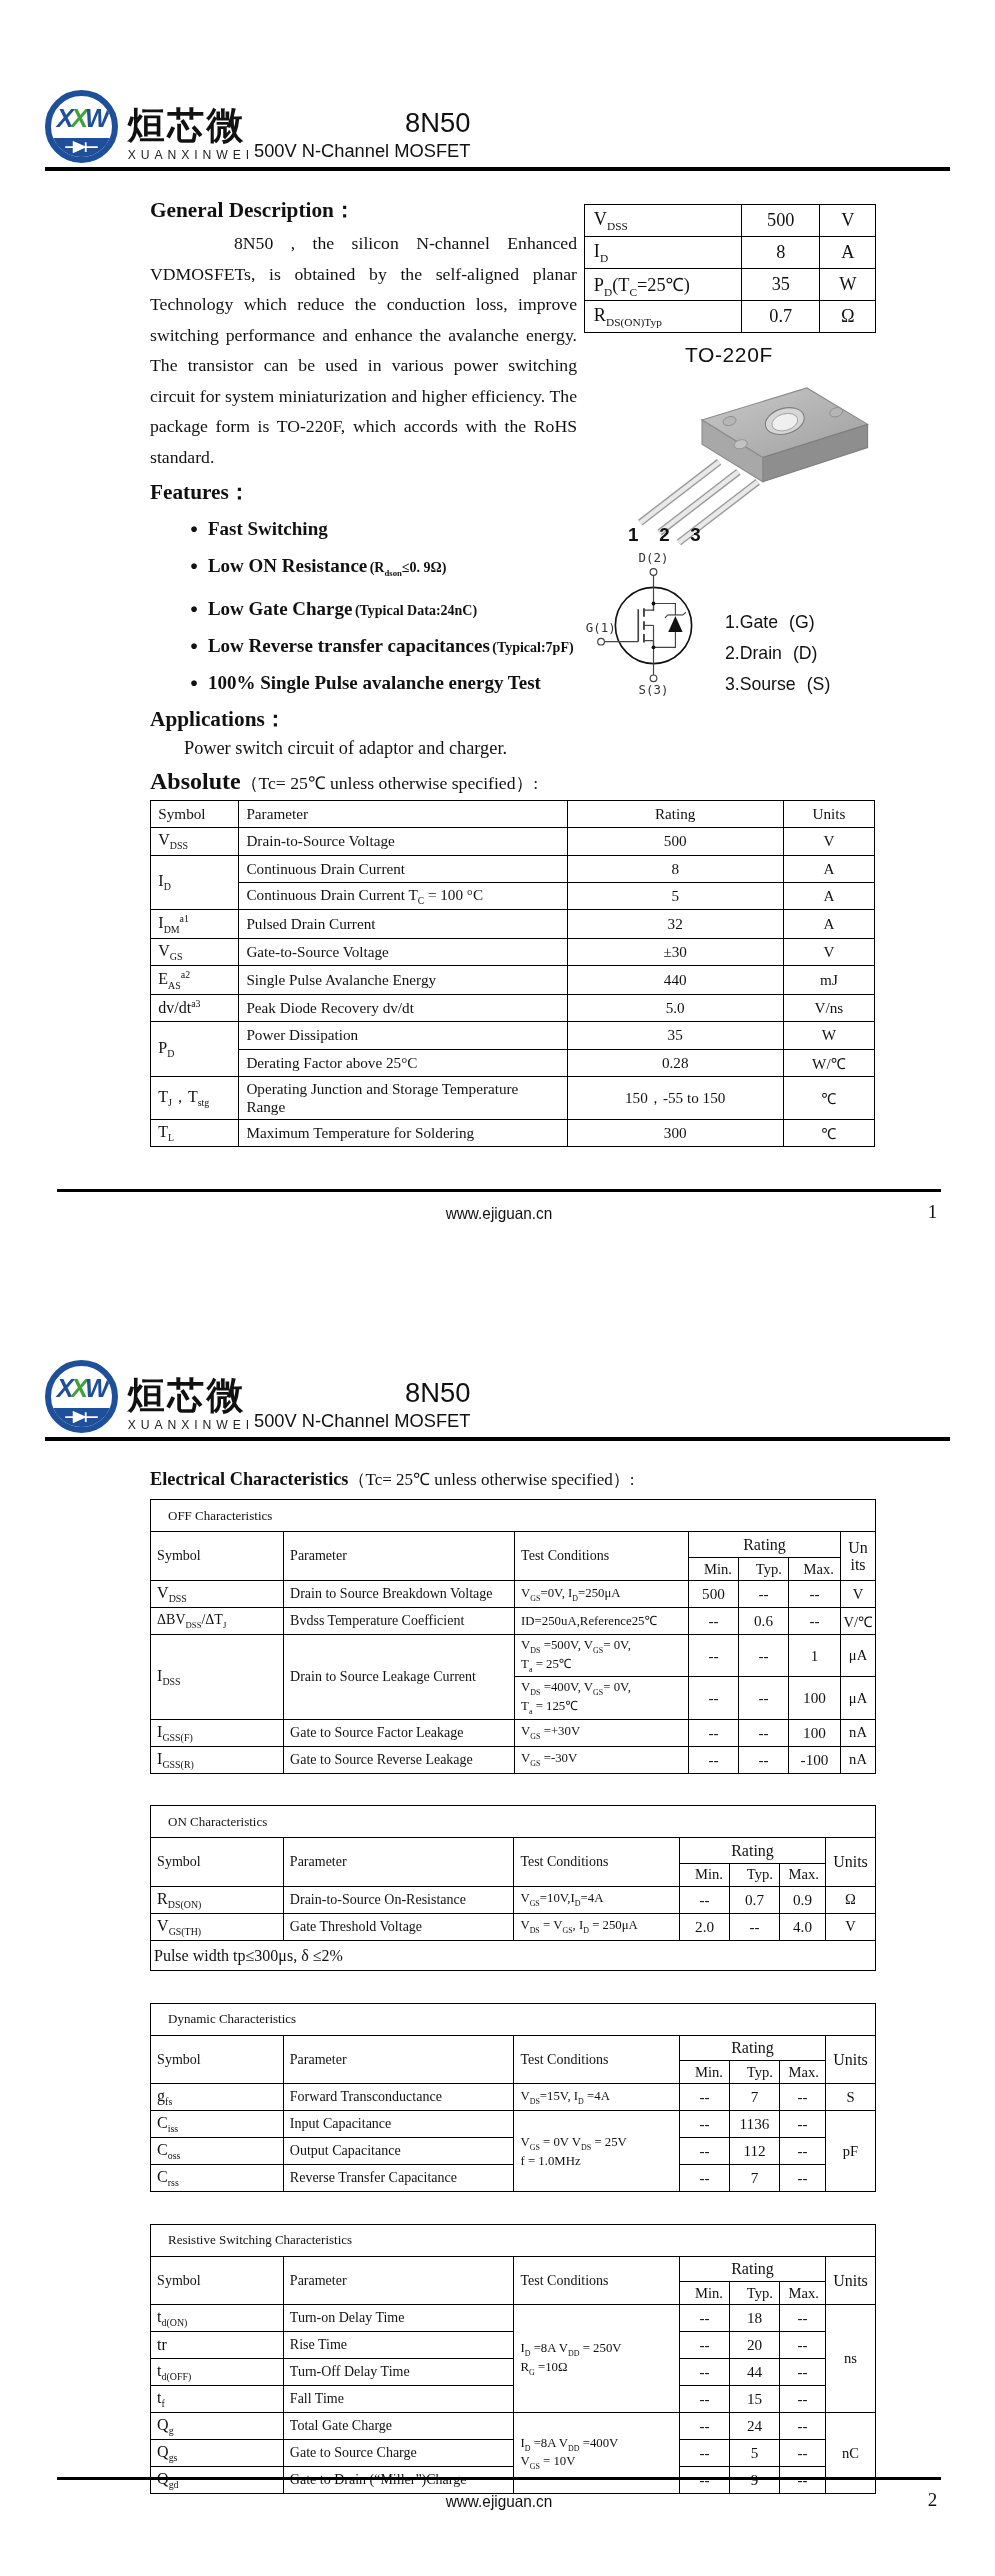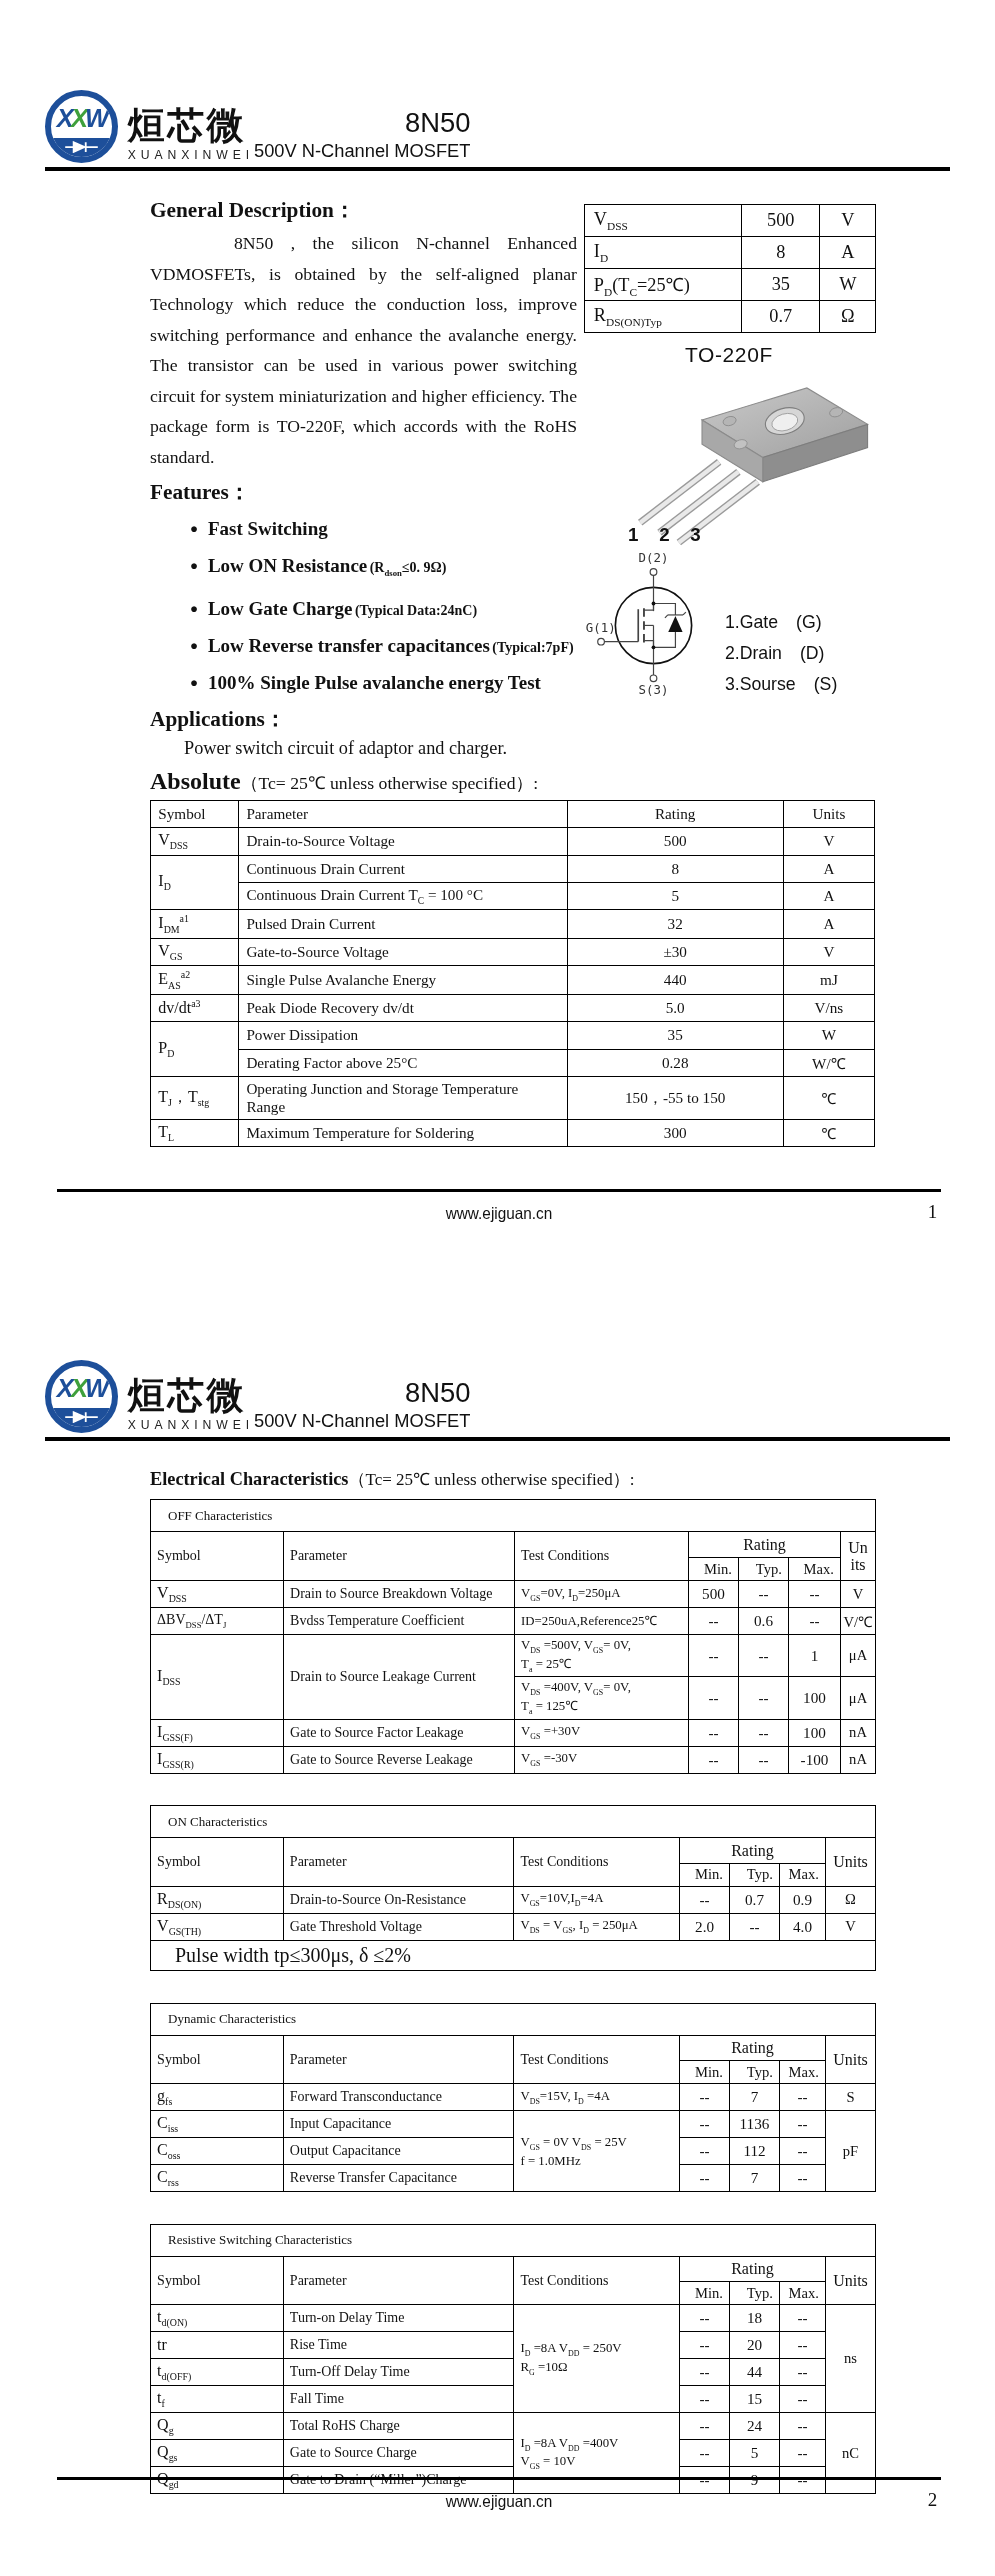--- a/index.html
+++ b/index.html
@@ -37,21 +37,21 @@
   .apps-body{font-size:18.3px;margin:6.1px 0 0 34px}
 
   
   .sumtab{border-collapse:collapse;width:292px;margin-left:2.4px;margin-top:7.3px}
   .sumtab td{border:1.2px solid #000;height:32px;font-size:18.3px;padding:0 8.5px}
   .sumtab td.c{text-align:center;padding:0 2.4px}
   .pkg-name{font-family:"Liberation Sans",sans-serif;font-size:21px;text-align:center;margin-top:9.8px;letter-spacing:0.6px}
   .pkg-img{display:block;margin:2.4px auto 0 auto}
   .sym-row{display:flex;align-items:flex-end;margin-top:1.2px}
   .legend{font-family:"Liberation Sans",sans-serif;font-size:17.7px;line-height:1.75;color:#111}
-  .legend-line{display:flex;gap:18px}
+  .legend-line{display:flex;gap:11px}
 
   
   .abs-ttl{margin-top:8.5px;font-size:17.7px}
   .abs-ttl .b{font-weight:bold;font-size:24px}
   table.dtab{border-collapse:collapse;width:725px;margin-top:4.9px;border:1.8px solid #000}
   table.dtab td{border:1.2px solid #000;font-size:15.2px;padding:3px 7.3px;height:27.4px}
   .dtab .sym{font-size:16px}
   .dtab .c{text-align:center}
   sub{font-size:.62em}
   sup{font-size:.62em}
@@ -63,21 +63,21 @@
   .tgap{height:23px}
   .etab td{border:1.2px solid #000;padding:1.8px 6.1px;font-size:14px;vertical-align:middle}
   .etab .ttl td{font-weight:normal;font-size:13px;height:32px;border-bottom:1.8px solid #000;padding-left:17px}
   .etab .hc{text-align:center;font-size:16px;height:25.6px}
   .etab .hs{text-align:right;font-size:14.6px;height:23px}
   .etab .sym{font-size:16px;height:27px}
   .etab .test{font-size:12.8px;line-height:1.3}
   .etab .c{text-align:center;font-size:15.2px}
   .etab .unit{text-align:center;font-size:14.6px;padding:1.8px 2.4px}
   .etab .brk{word-break:break-all;line-height:1.1}
-  .etab .note td{font-size:20px;height:30.5px;padding-left:24px}
+  .etab .note td{font-size:16px;height:30.5px;padding-left:3px}
 
   
   .pfoot{position:absolute;left:57px;right:54px;top:1189px;border-top:3.7px solid #000}
   .pfoot .site{text-align:center;font-family:"Liberation Sans",sans-serif;font-size:16.5px;margin-top:12.2px;transform:scaleX(.93)}
   .pfoot .pno{position:absolute;right:3.7px;top:8.5px;font-size:19px}
 </style>
 </head>
 <body>
 
 <div class="page p1">
@@ -635,21 +635,21 @@
       </tr>
       <tr>
         <td class="sym">t<sub>f</sub></td>
         <td>Fall Time</td>
         <td class="c">--</td>
         <td class="c">15</td>
         <td class="c">--</td>
       </tr>
       <tr>
         <td class="sym">Q<sub>g</sub></td>
-        <td>Total RoHS Charge</td>
+        <td>Total Gate Charge</td>
         <td class="test" rowspan="3">
               <div>I<sub>D</sub> =8A    V<sub>DD</sub> =400V</div>
               <div>V<sub>GS</sub> = 10V</div>
             </td>
         <td class="c">--</td>
         <td class="c">24</td>
         <td class="c">--</td>
         <td class="unit" rowspan="3">nC</td>
       </tr>
       <tr>

